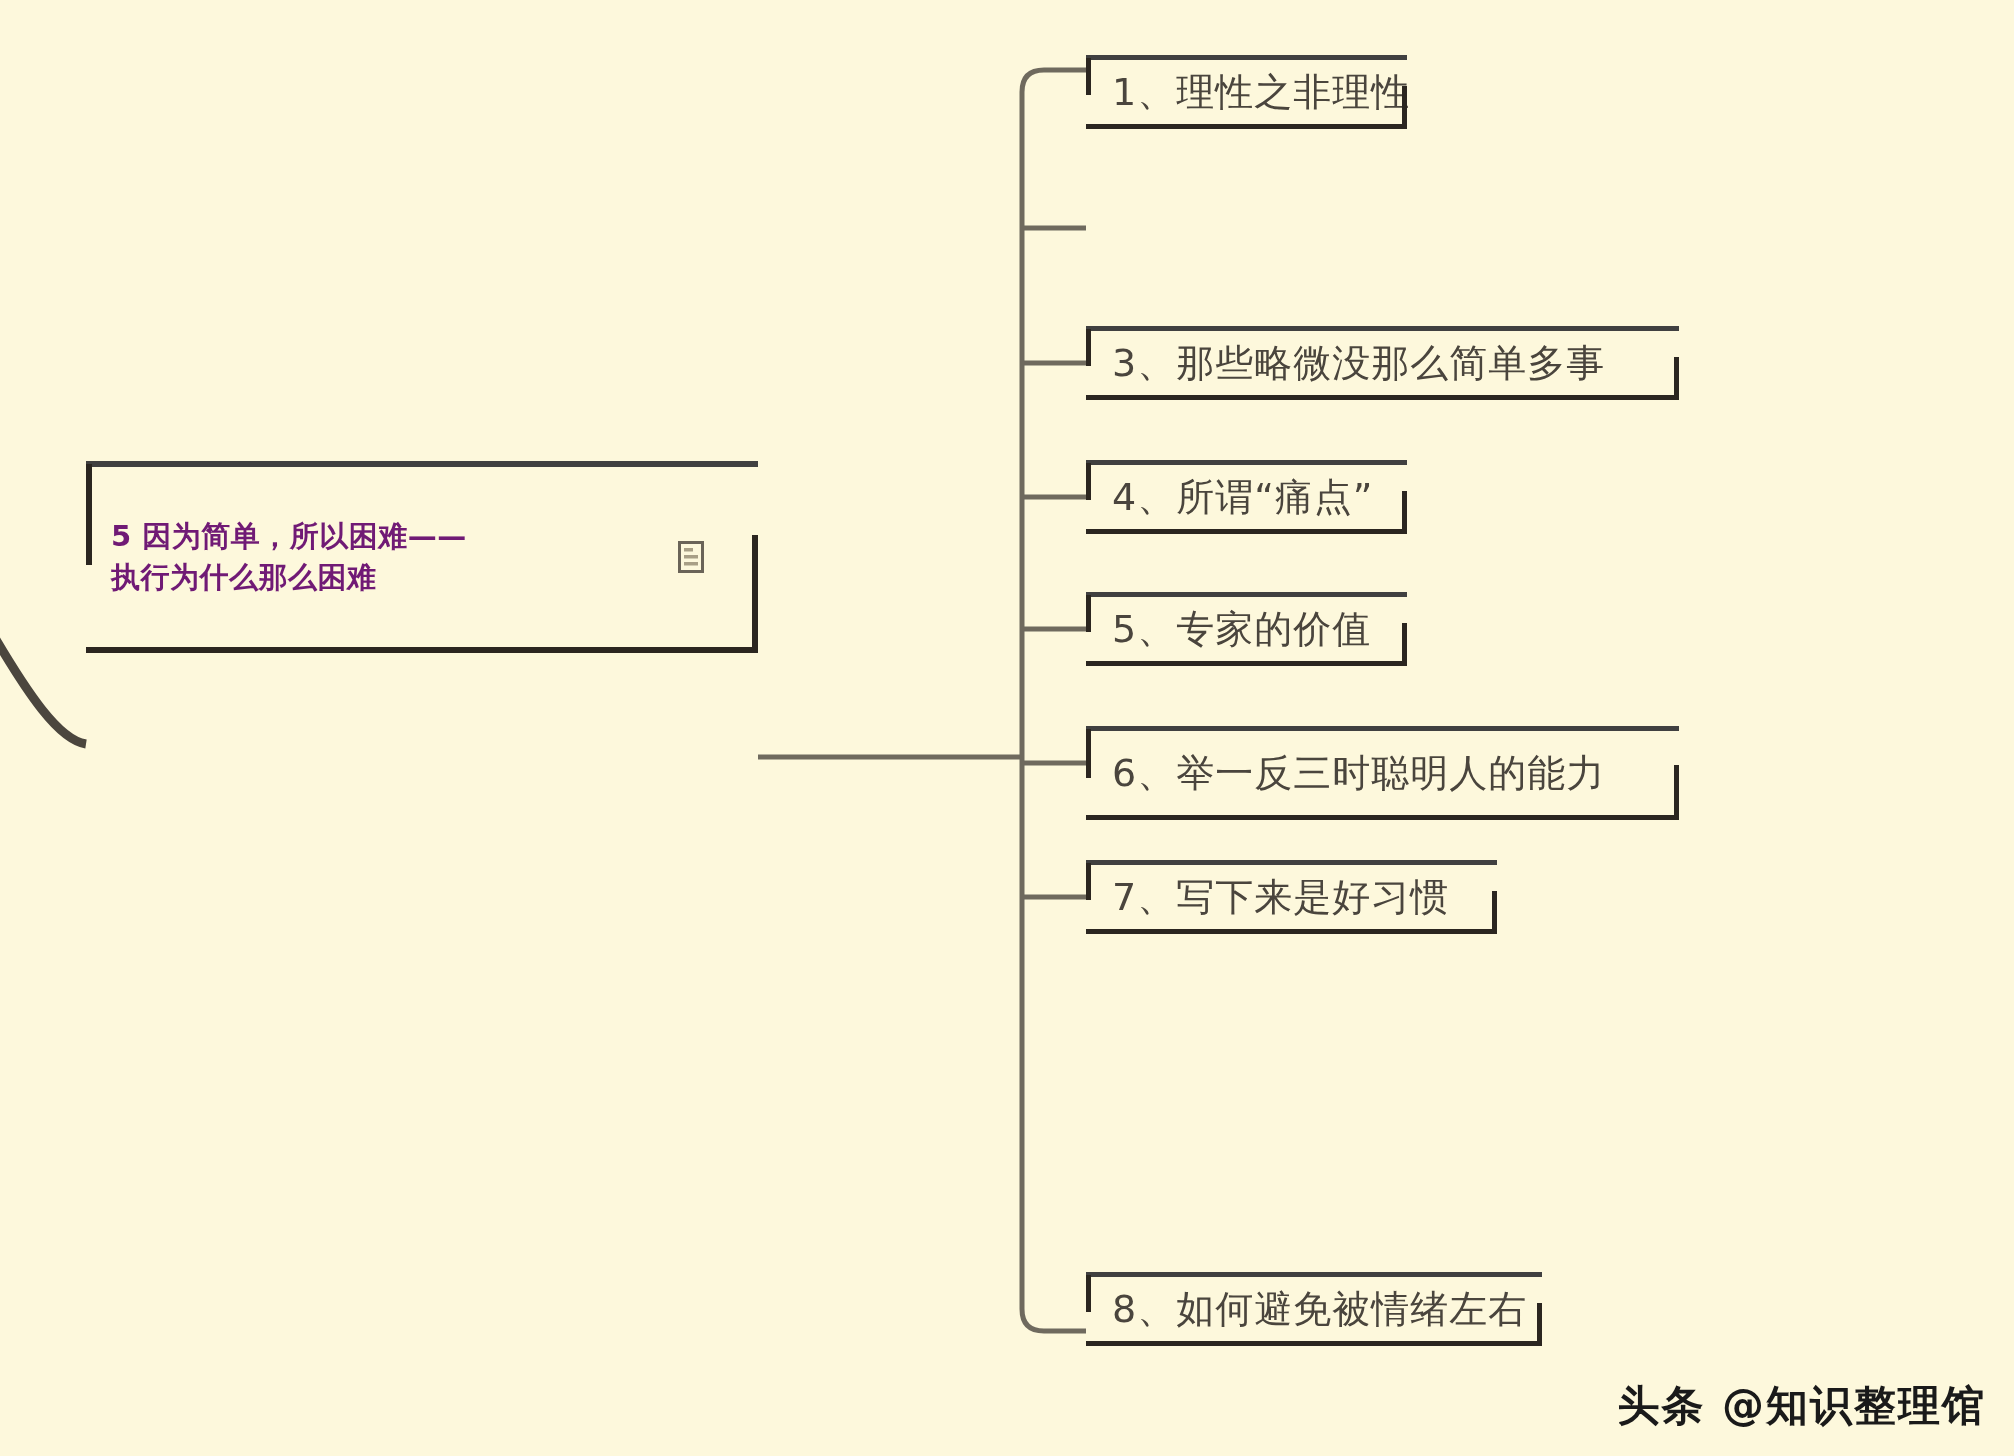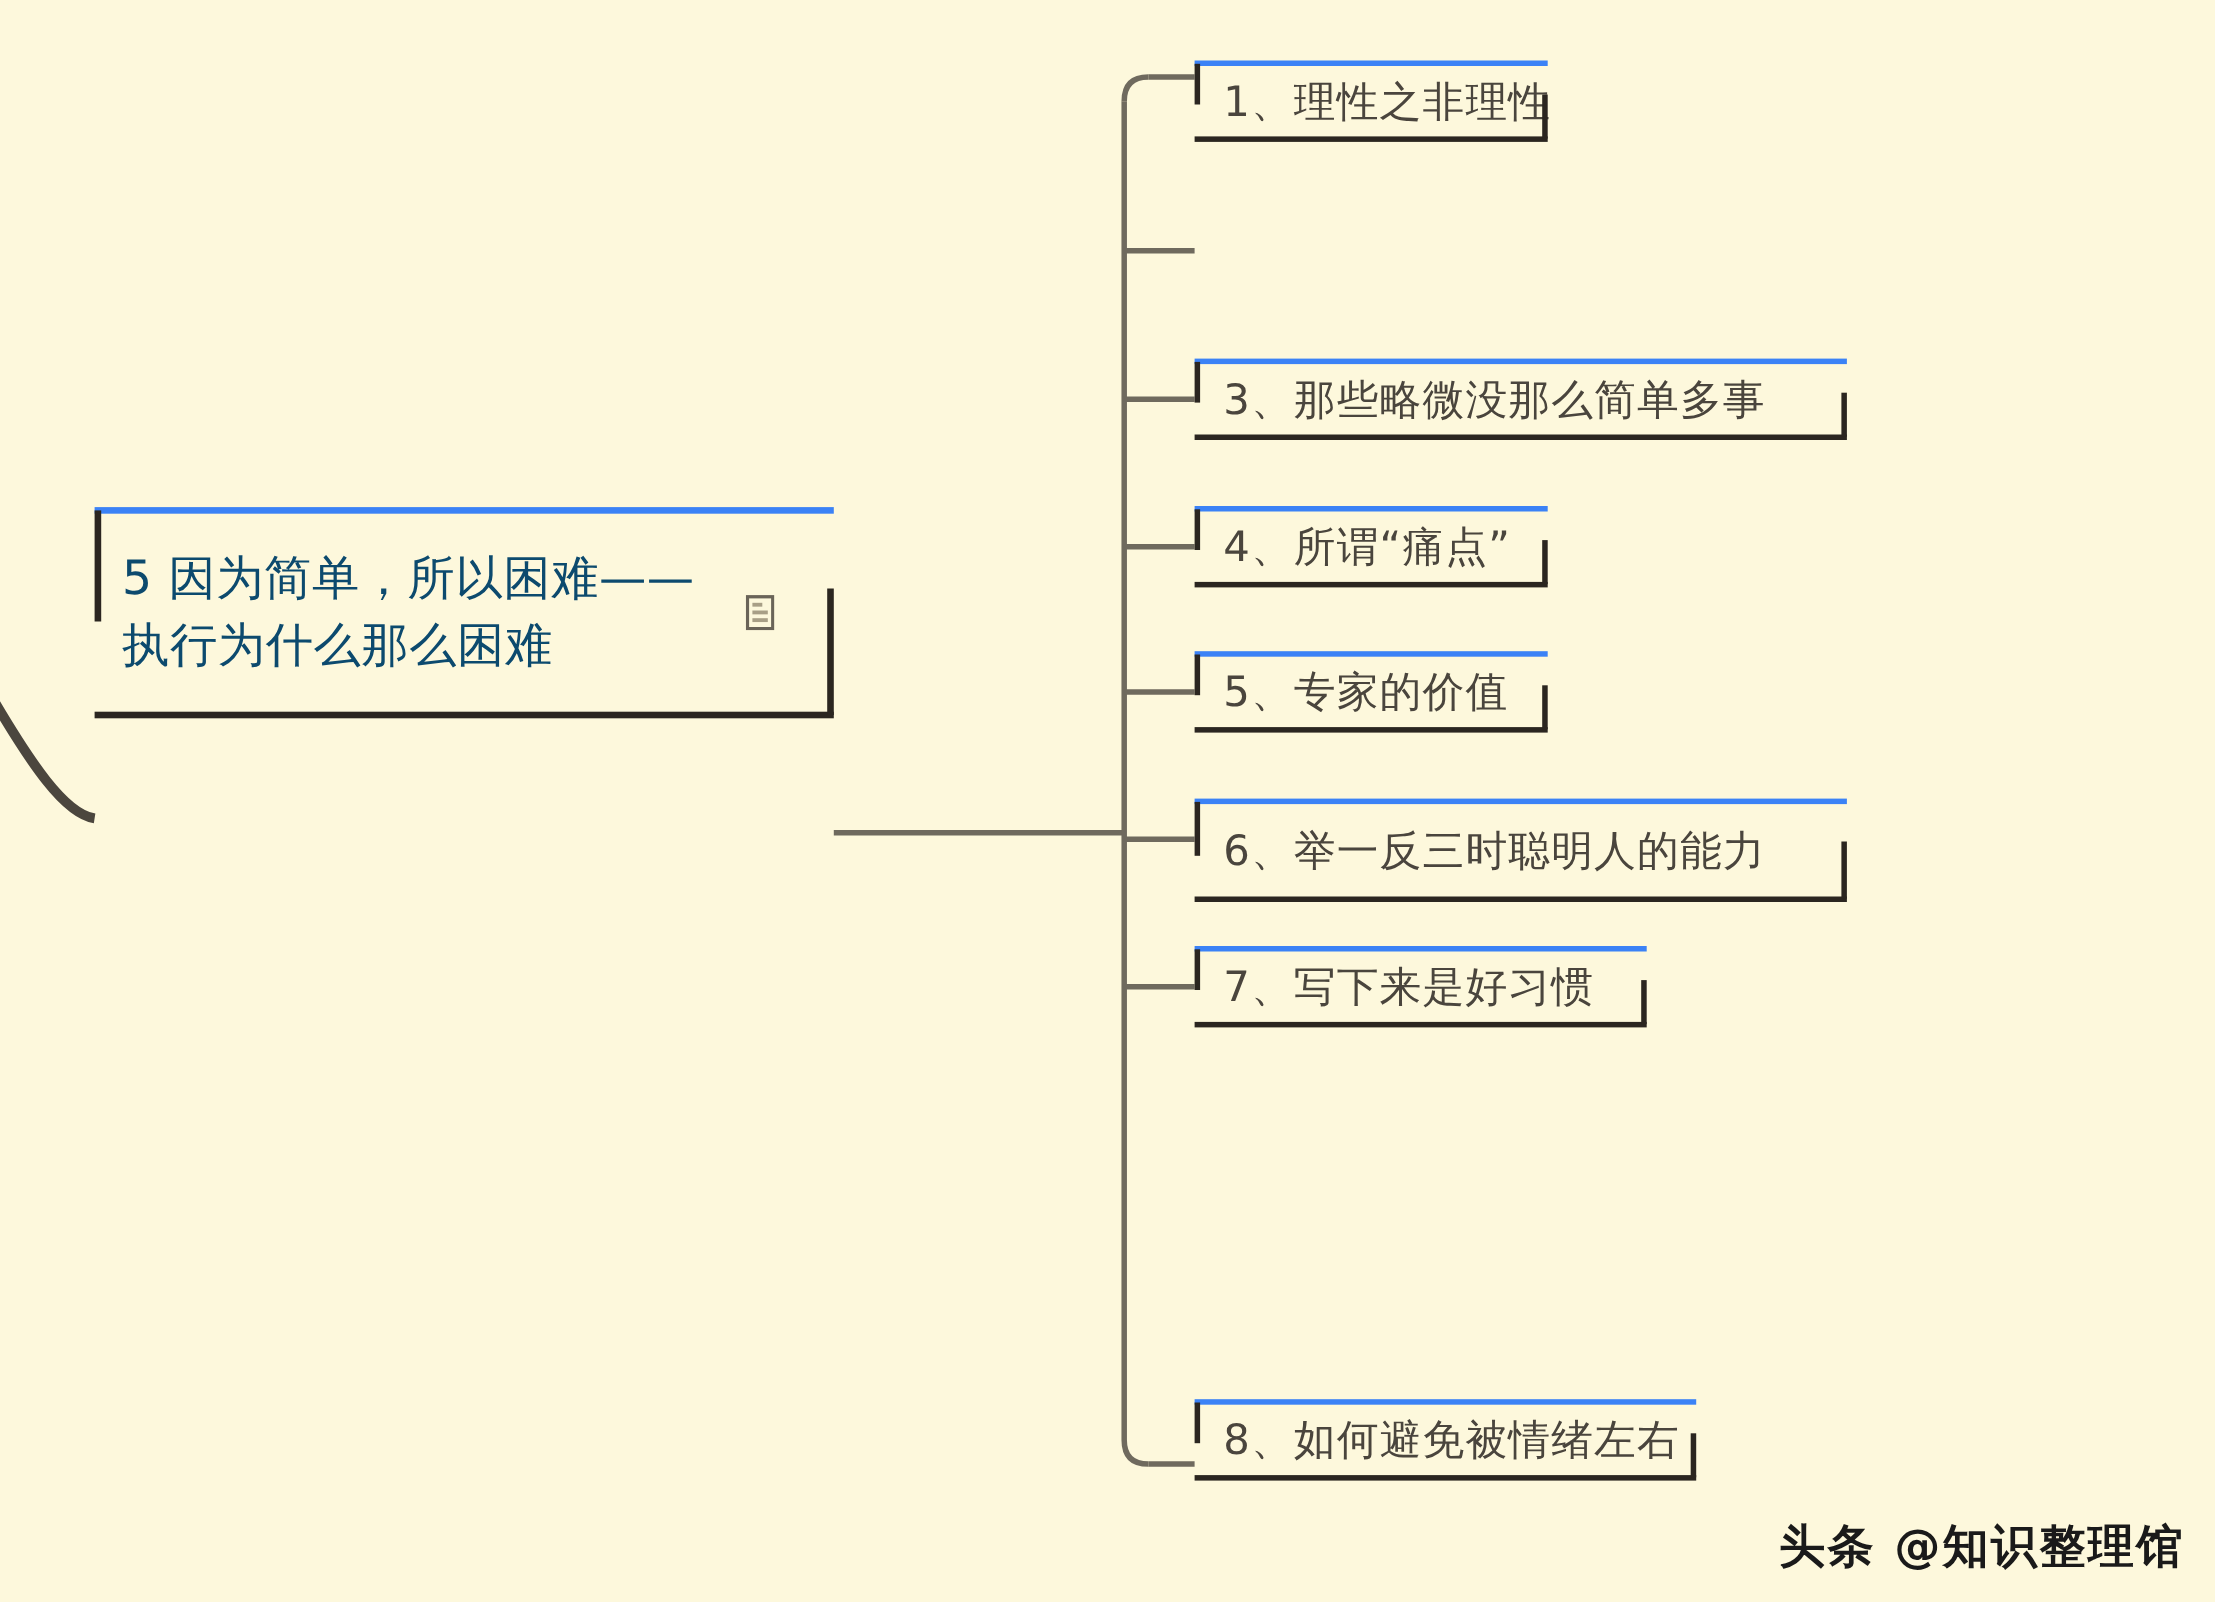--- a/index.html
+++ b/index.html
@@ -29,21 +29,21 @@
     width: 2014px;
     height: 1456px;
     pointer-events: none;
   }
 
   
   .node {
     position: absolute;
     box-sizing: border-box;
     background: transparent;
-    border-top: 5px solid #3b82f6;
+    border-top: 5px solid #404040;
     border-bottom: 5px solid #2b2620;
     display: flex;
     align-items: center;
   }
   
   .node::before {
     content: "";
     position: absolute;
     left: 0;
     top: -2px;
@@ -83,26 +83,27 @@
     width: 6px;
     height: 56%;
   }
   #root-node::after {
     right: 0;
     bottom: -3px;
     width: 6px;
     height: 64%;
   }
   #root-node .node-label {
-    font-size: 43px;
-    color: #0c4a6e;
+    font-size: 29px;
+    color: #701a75;
     padding-left: 25px;
     padding-right: 96px;
     line-height: 1.42;
     letter-spacing: 0.5px;
+    font-weight: bold;
   }
 
   
   .note-icon {
     position: absolute;
     right: 54px;
     top: 50%;
     transform: translateY(-50%);
     width: 26px;
     height: 32px;

